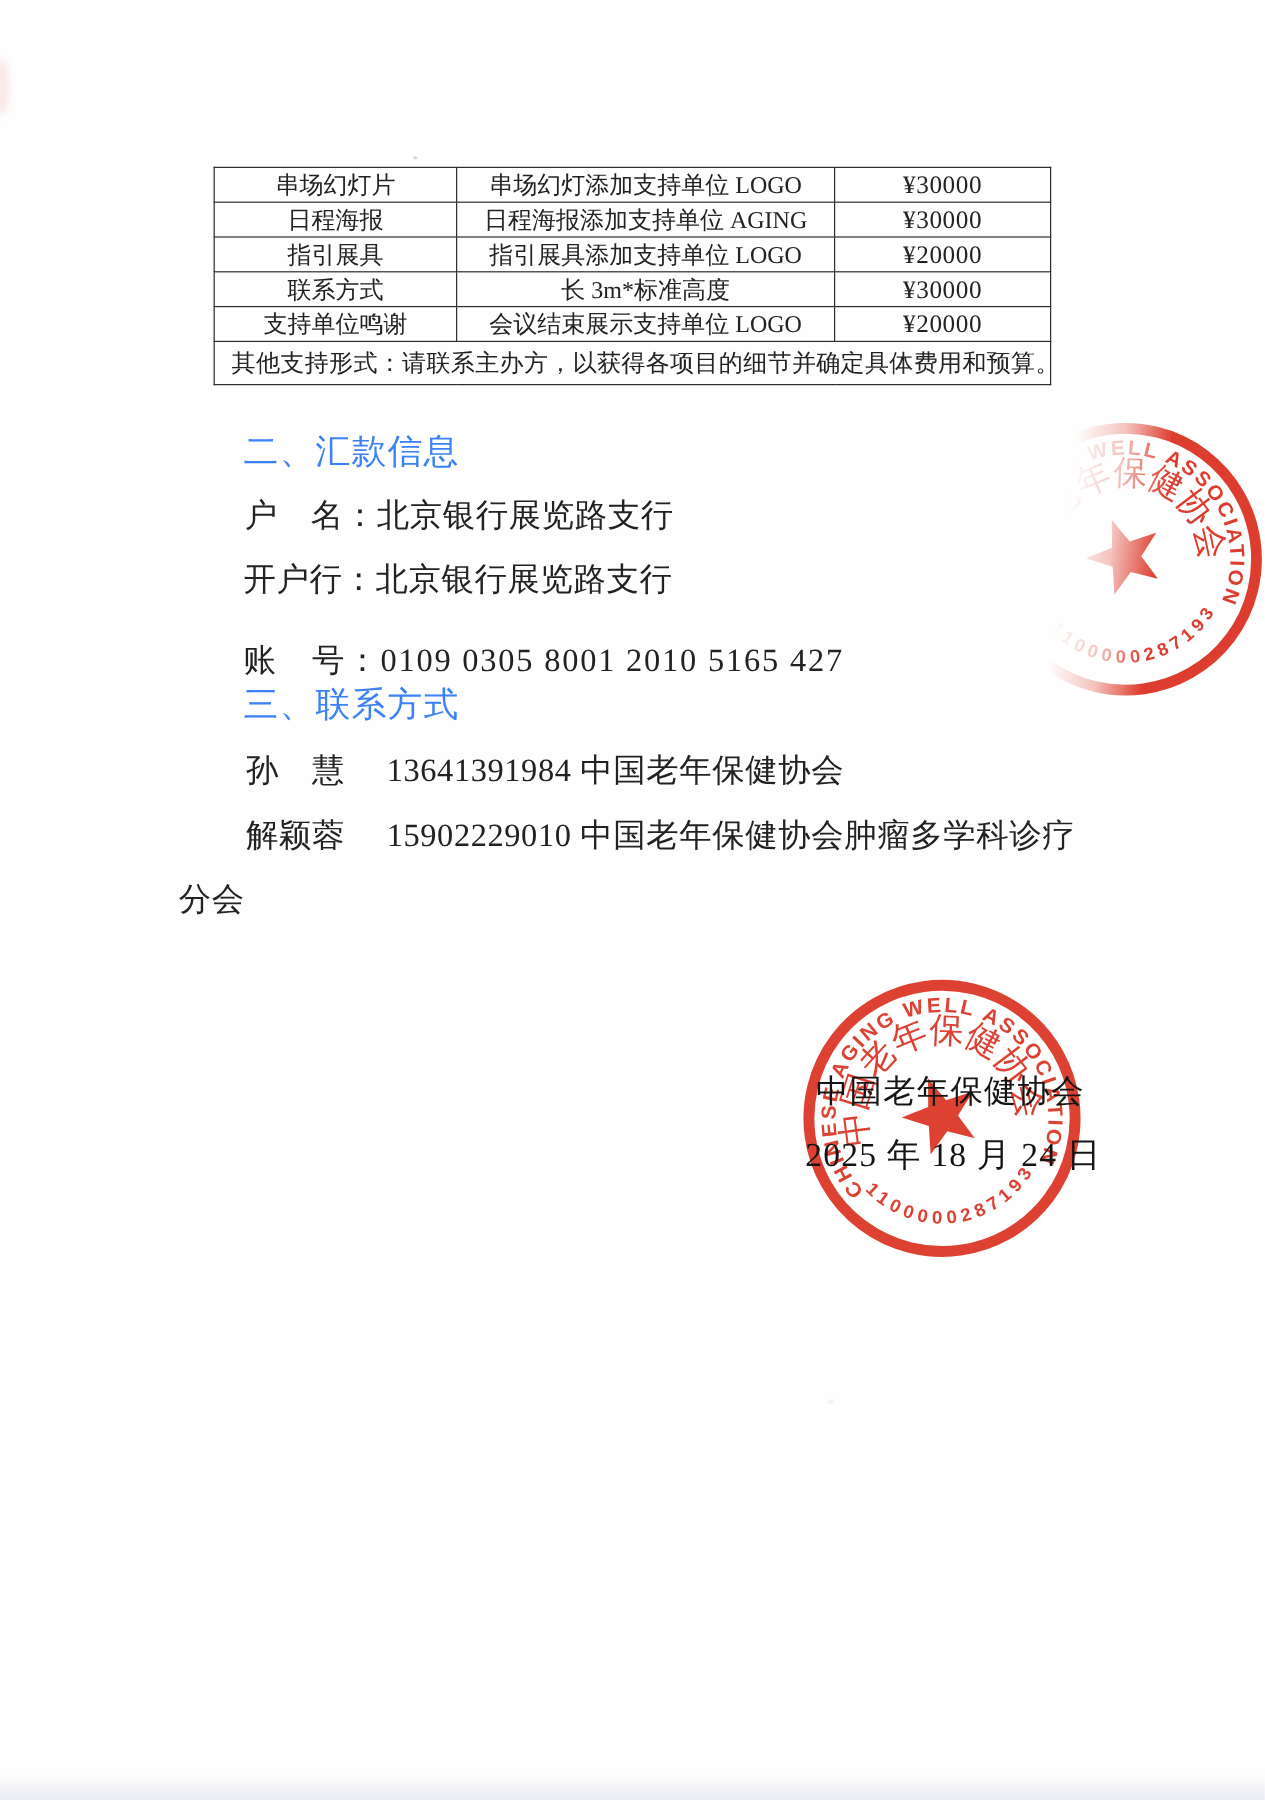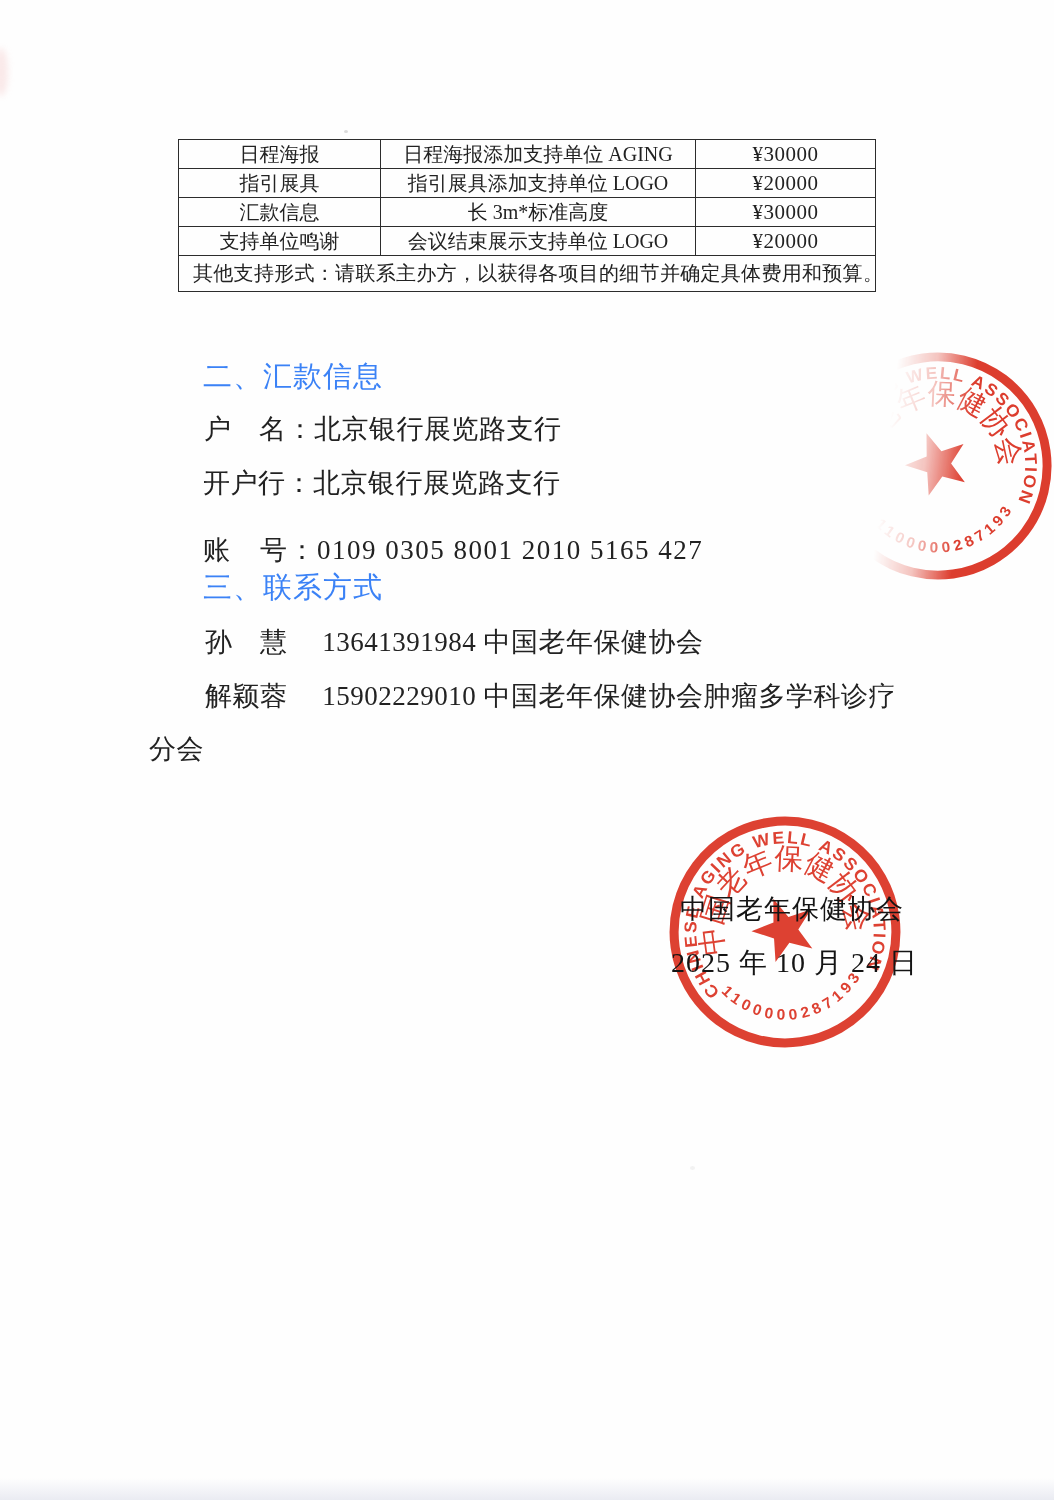--- a/index.html
+++ b/index.html
@@ -64,31 +64,36 @@
     position:absolute;left:-6px;top:48px;width:14px;height:48px;border-radius:50%;
     background:rgba(240,170,170,.25);filter:blur(3px);
   }
 </style>
 </head>
 <body>
 
 <table class="price-table">
   <tbody>
     <tr>
+      <td class="c1">串场幻灯片</td>
+      <td class="c2">串场幻灯添加支持单位 LOGO</td>
+      <td class="c3 price">¥30000</td>
+    </tr>
+    <tr>
       <td class="c1">日程海报</td>
       <td class="c2">日程海报添加支持单位 AGING</td>
       <td class="c3 price">¥30000</td>
     </tr>
     <tr>
       <td class="c1">指引展具</td>
       <td class="c2">指引展具添加支持单位 LOGO</td>
       <td class="c3 price">¥20000</td>
     </tr>
     <tr>
-      <td class="c1">汇款信息</td>
+      <td class="c1">联系方式</td>
       <td class="c2">长 3m*标准高度</td>
       <td class="c3 price">¥30000</td>
     </tr>
     <tr>
       <td class="c1">支持单位鸣谢</td>
       <td class="c2">会议结束展示支持单位 LOGO</td>
       <td class="c3 price">¥20000</td>
     </tr>
     <tr>
       <td class="tfoot-cell" colspan="3">其他支持形式：请联系主办方，以获得各项目的细节并确定具体费用和预算。</td>
@@ -130,18 +135,18 @@
   <g transform="rotate(-8 120 120)">
     <circle cx="120" cy="120" r="110" fill="none" stroke="#dc3222" stroke-width="9"></circle>
     <text class="latin"><textPath href="#arcTopL" startOffset="0" textLength="380" lengthAdjust="spacingAndGlyphs">CHINESE AGING WELL ASSOCIATION</textPath></text>
     <text class="num"><textPath href="#arcBotL" startOffset="0" textLength="165" lengthAdjust="spacingAndGlyphs">1100000287193</textPath></text>
     <text class="cn"><textPath href="#arcCnL" startOffset="0" textLength="220" lengthAdjust="spacingAndGlyphs">中国老年保健协会</textPath></text>
     <path transform="rotate(-12 120 118)" fill="#dc3222" d="M 120 85 L 127.9 107.1 L 151.4 107.8 L 132.8 122.2 L 139.4 144.7 L 120 131.5 L 100.6 144.7 L 107.2 122.2 L 88.6 107.8 L 112.1 107.1 Z"></path>
   </g>
 </svg>
 
 <div class="overlay-line" style="left:680px;top:891px;">中国老年保健协会</div>
-<div class="overlay-line" style="left:671px;top:944px;font-size:28px;">2025 年 10 月 24 日</div>
+<div class="overlay-line" style="left:671px;top:944px;font-size:28px;">2025 年 18 月 24 日</div>
 
 <div class="speck" style="left:344px;top:130px;width:4px;height:3px;"></div>
 <div class="speck" style="left:690px;top:1166px;width:5px;height:4px;opacity:.12;"></div>
 <div class="smudge-left"></div>
 <div class="smudge-bottom"></div>
 
 </body></html>

